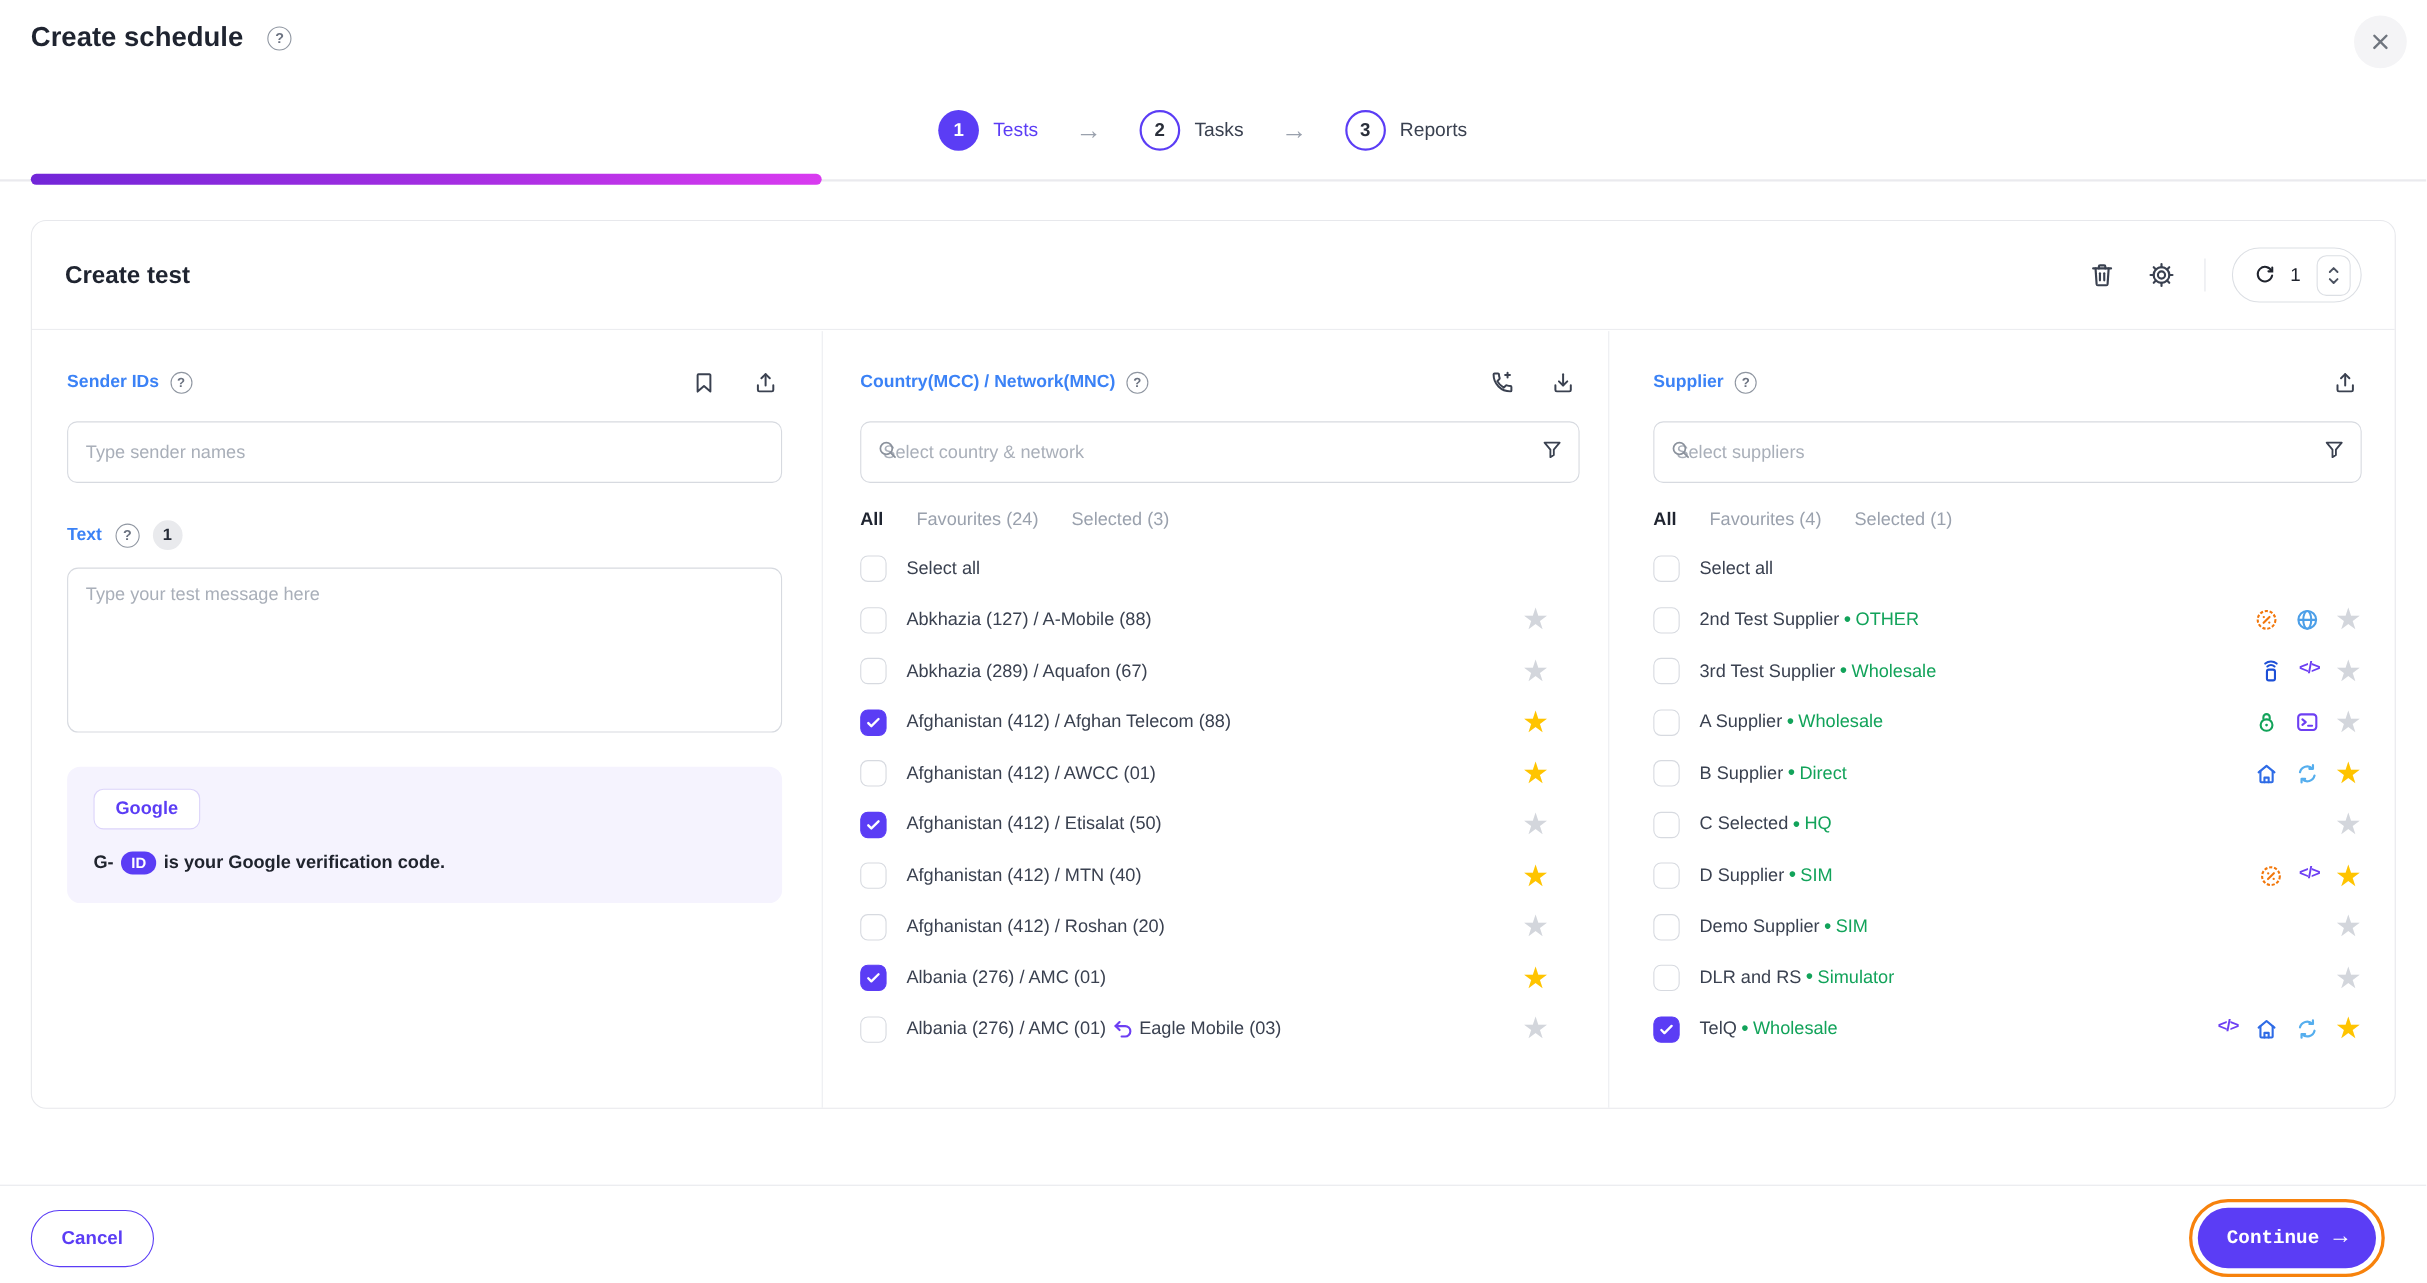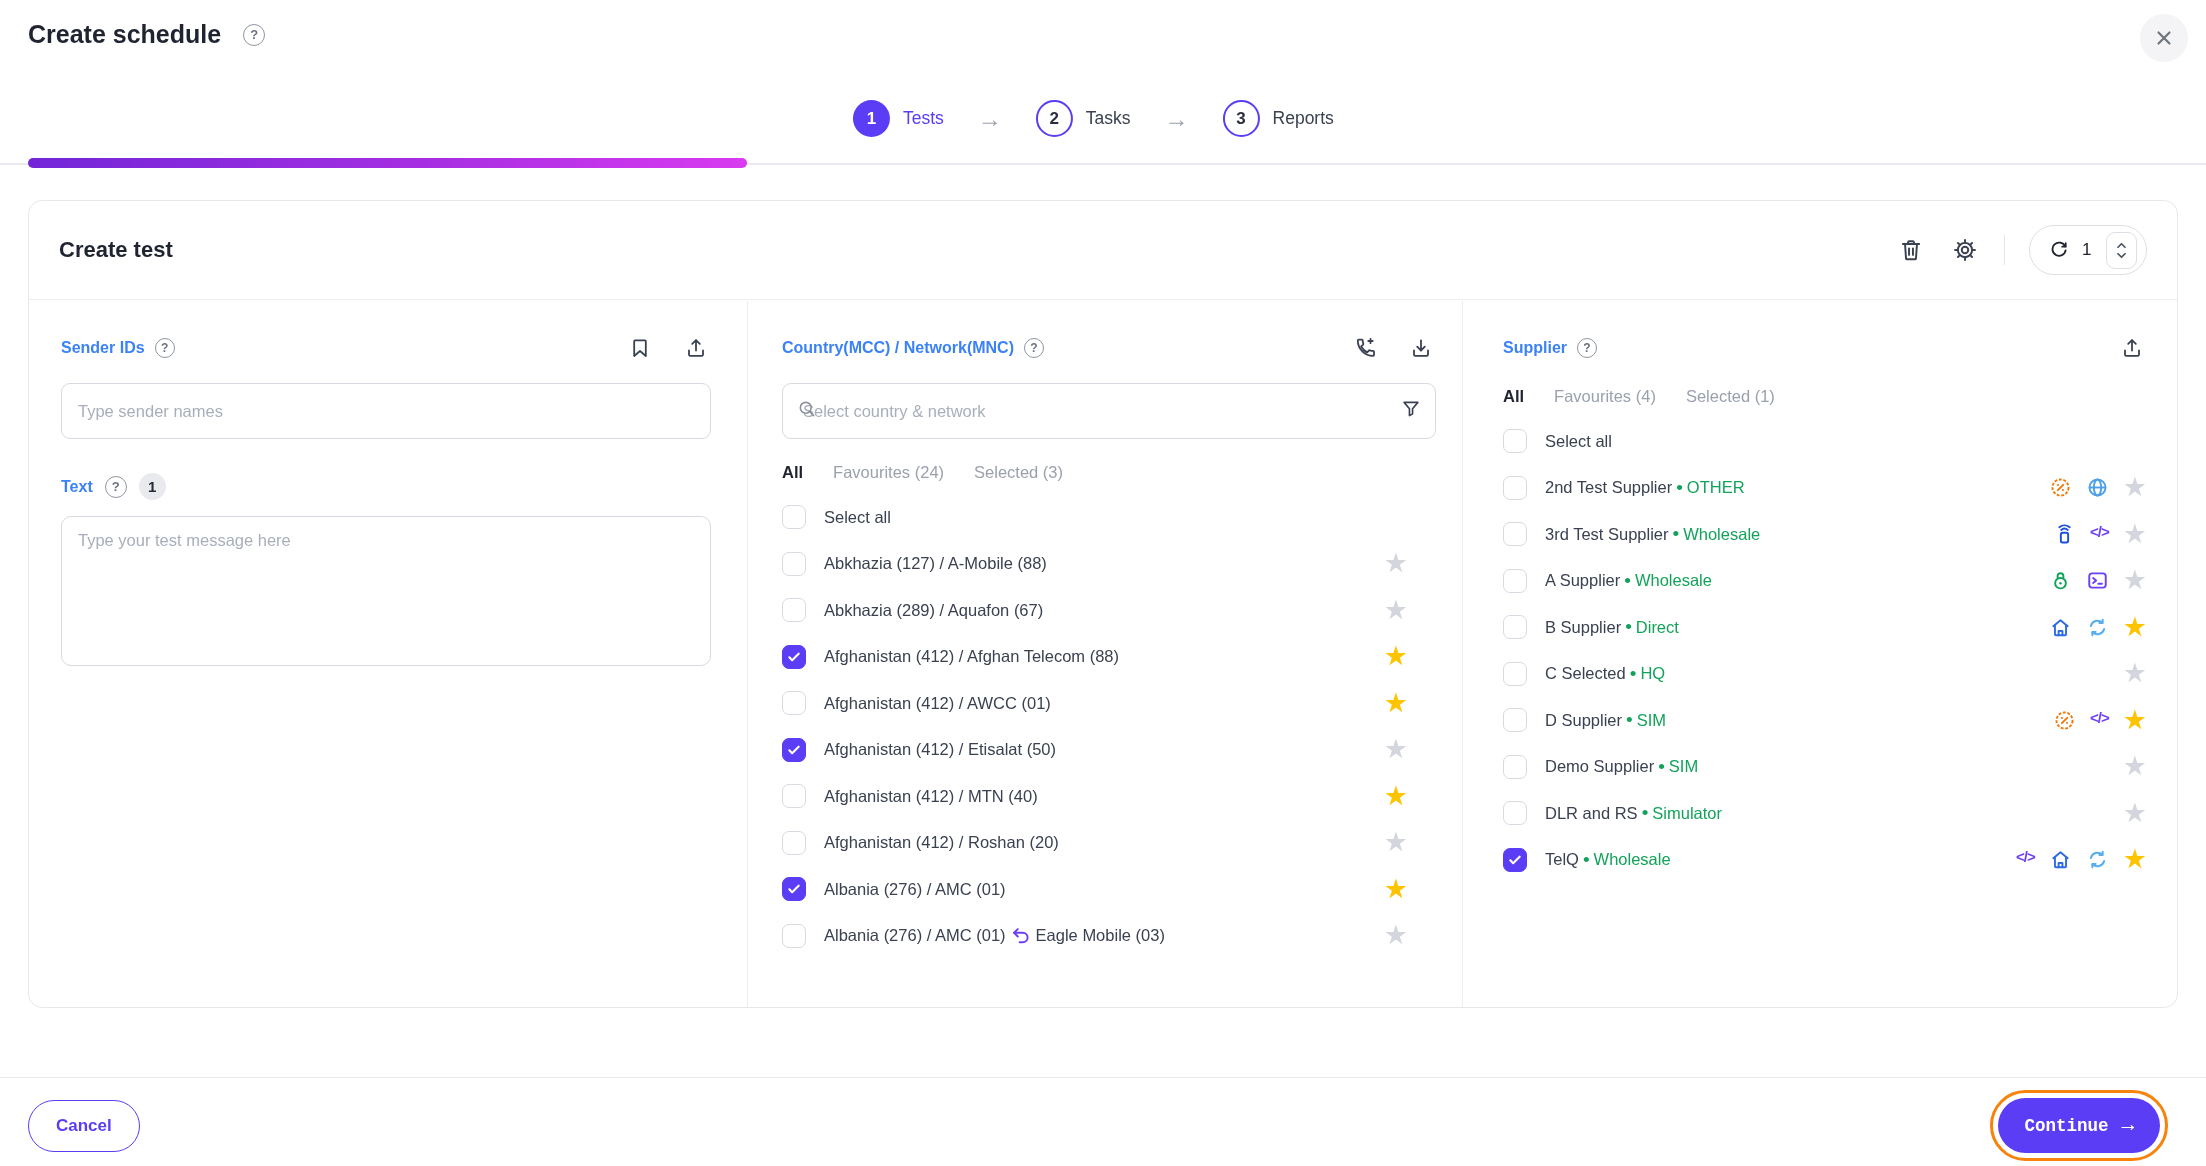--- a/index.html
+++ b/index.html
@@ -233,20 +233,28 @@
           <input type="text" placeholder="Type sender names" style="">
         </div>
         <div class="text-row">
           <span class="col-title">Text</span>
           <span class="help">?</span>
           <span class="count-badge">1</span>
         </div>
         <div class="msg-area">
           <textarea placeholder="Type your test message here" style=""></textarea>
         </div>
+        <div class="google-panel">
+          <span class="google-chip">Google</span>
+          <div class="google-line">
+            <span>G-</span>
+            <span class="id-pill">ID</span>
+            <span>is your Google verification code.</span>
+          </div>
+        </div>
       </div>
 
       <div class="col col2">
         <div class="col-header">
           <span class="col-title">Country(MCC) / Network(MNC)</span>
           <span class="help">?</span>
           <div class="col-icons">
             <span class="icon-btn">
               <svg viewBox="0 0 24 24">
                   <path d="M8.2 10.5c1.4 2.6 3.3 4.5 5.9 5.9l1.9-1.9c.3-.3.7-.4 1-.2 1 .4 2.1.6 3.1.6.5 0 .9.4.9.9v3.1c0 .5-.4.9-.9.9C11.6 19.8 4.8 13 4.8 4.5c0-.5.4-.9.9-.9h3.1c.5 0 .9.4.9.9 0 1.1.2 2.1.6 3.1.1.3 0 .7-.2 1l-1.9 1.9z"></path>
@@ -381,20 +389,34 @@
           <div class="col-icons">
             <span class="icon-btn">
               <svg viewBox="0 0 24 24">
                   <path d="M12 14.5V4.3"></path>
                   <path d="M8.2 7.9L12 4.1l3.8 3.8"></path>
                   <path d="M5 14.3v4.2a1.3 1.3 0 0 0 1.3 1.3h11.4a1.3 1.3 0 0 0 1.3-1.3v-4.2"></path>
                 </svg>
             </span>
           </div>
         </div>
+        <div class="text-input search-input">
+          <span class="search-glyph">
+            <svg viewBox="0 0 24 24">
+                <circle cx="10.5" cy="10.5" r="6.5"></circle>
+                <path d="M15.3 15.3L20 20"></path>
+              </svg>
+          </span>
+          <input type="text" placeholder="Select suppliers" style="">
+          <span class="funnel-glyph">
+            <svg viewBox="0 0 24 24">
+                <path d="M4.5 4.8h15l-5.8 6.9v5.4l-3.4 2.1v-7.5z"></path>
+              </svg>
+          </span>
+        </div>
         <div class="tabs">
           <span class="tab active">All</span>
           <span class="tab">Favourites (4)</span>
           <span class="tab">Selected (1)</span>
         </div>
         <div class="list">
           <div class="list-row">
             <span class="cb"></span>
             <span class="row-label">Select all</span>
           </div>

